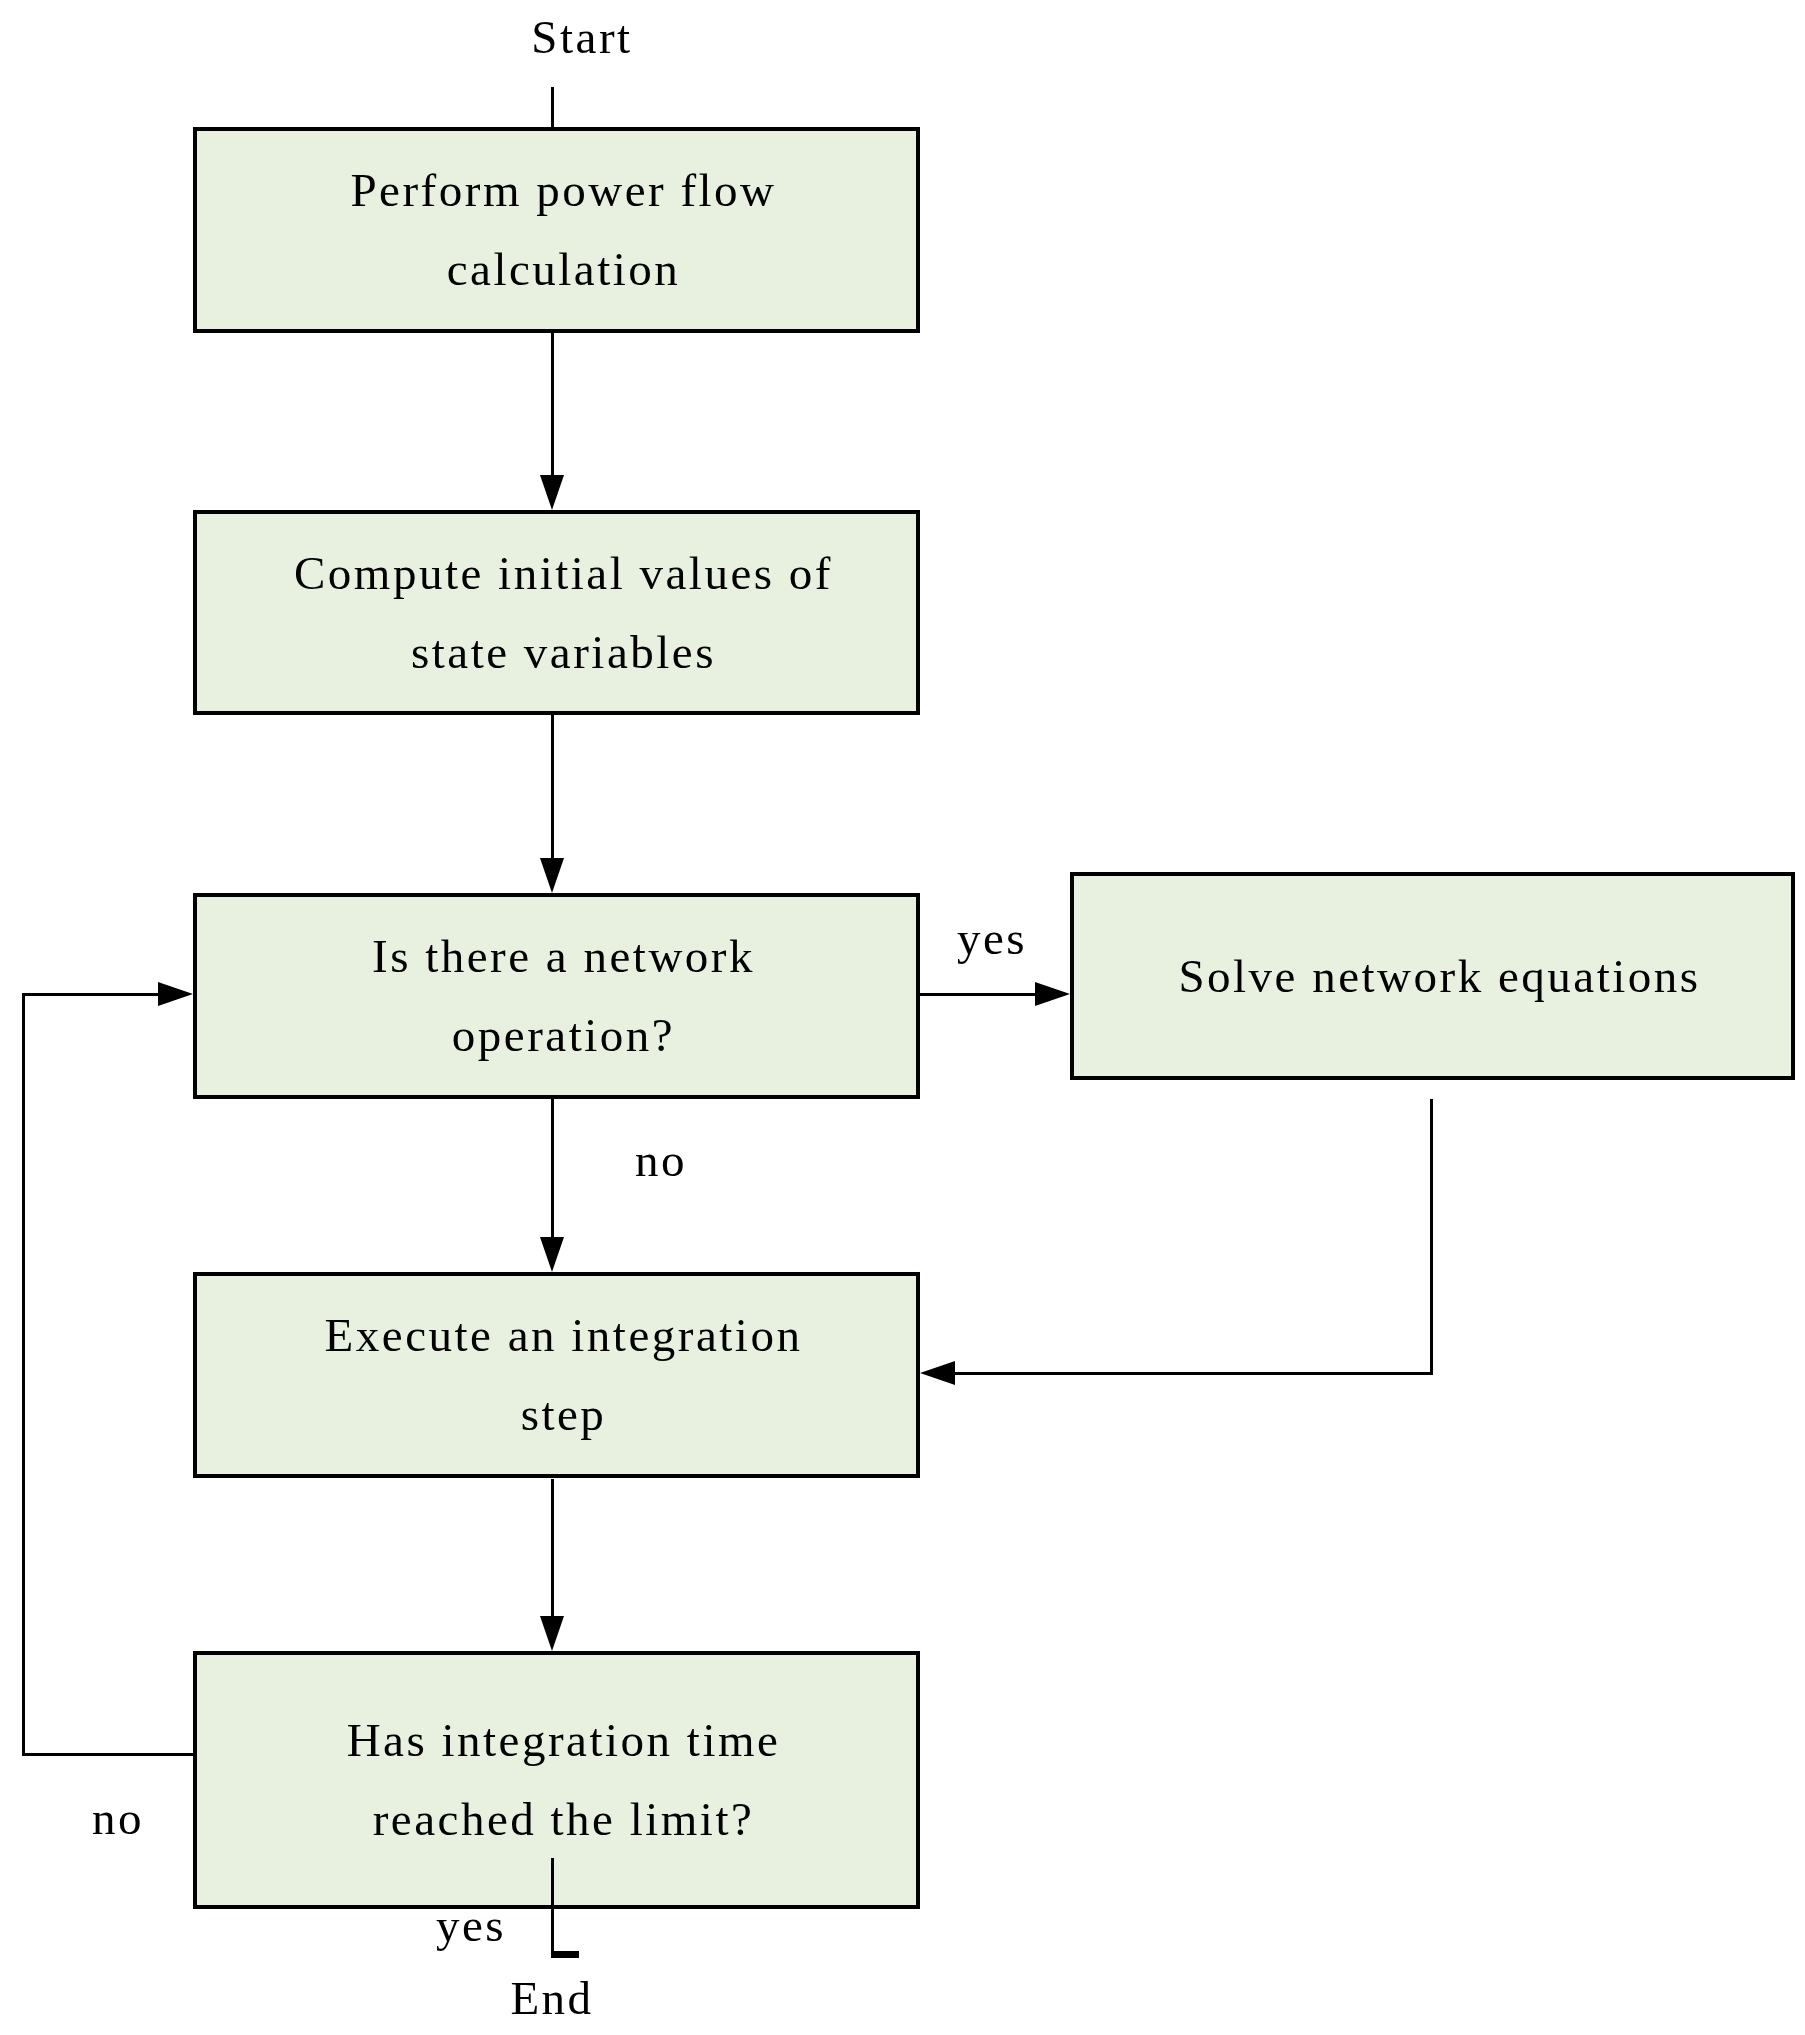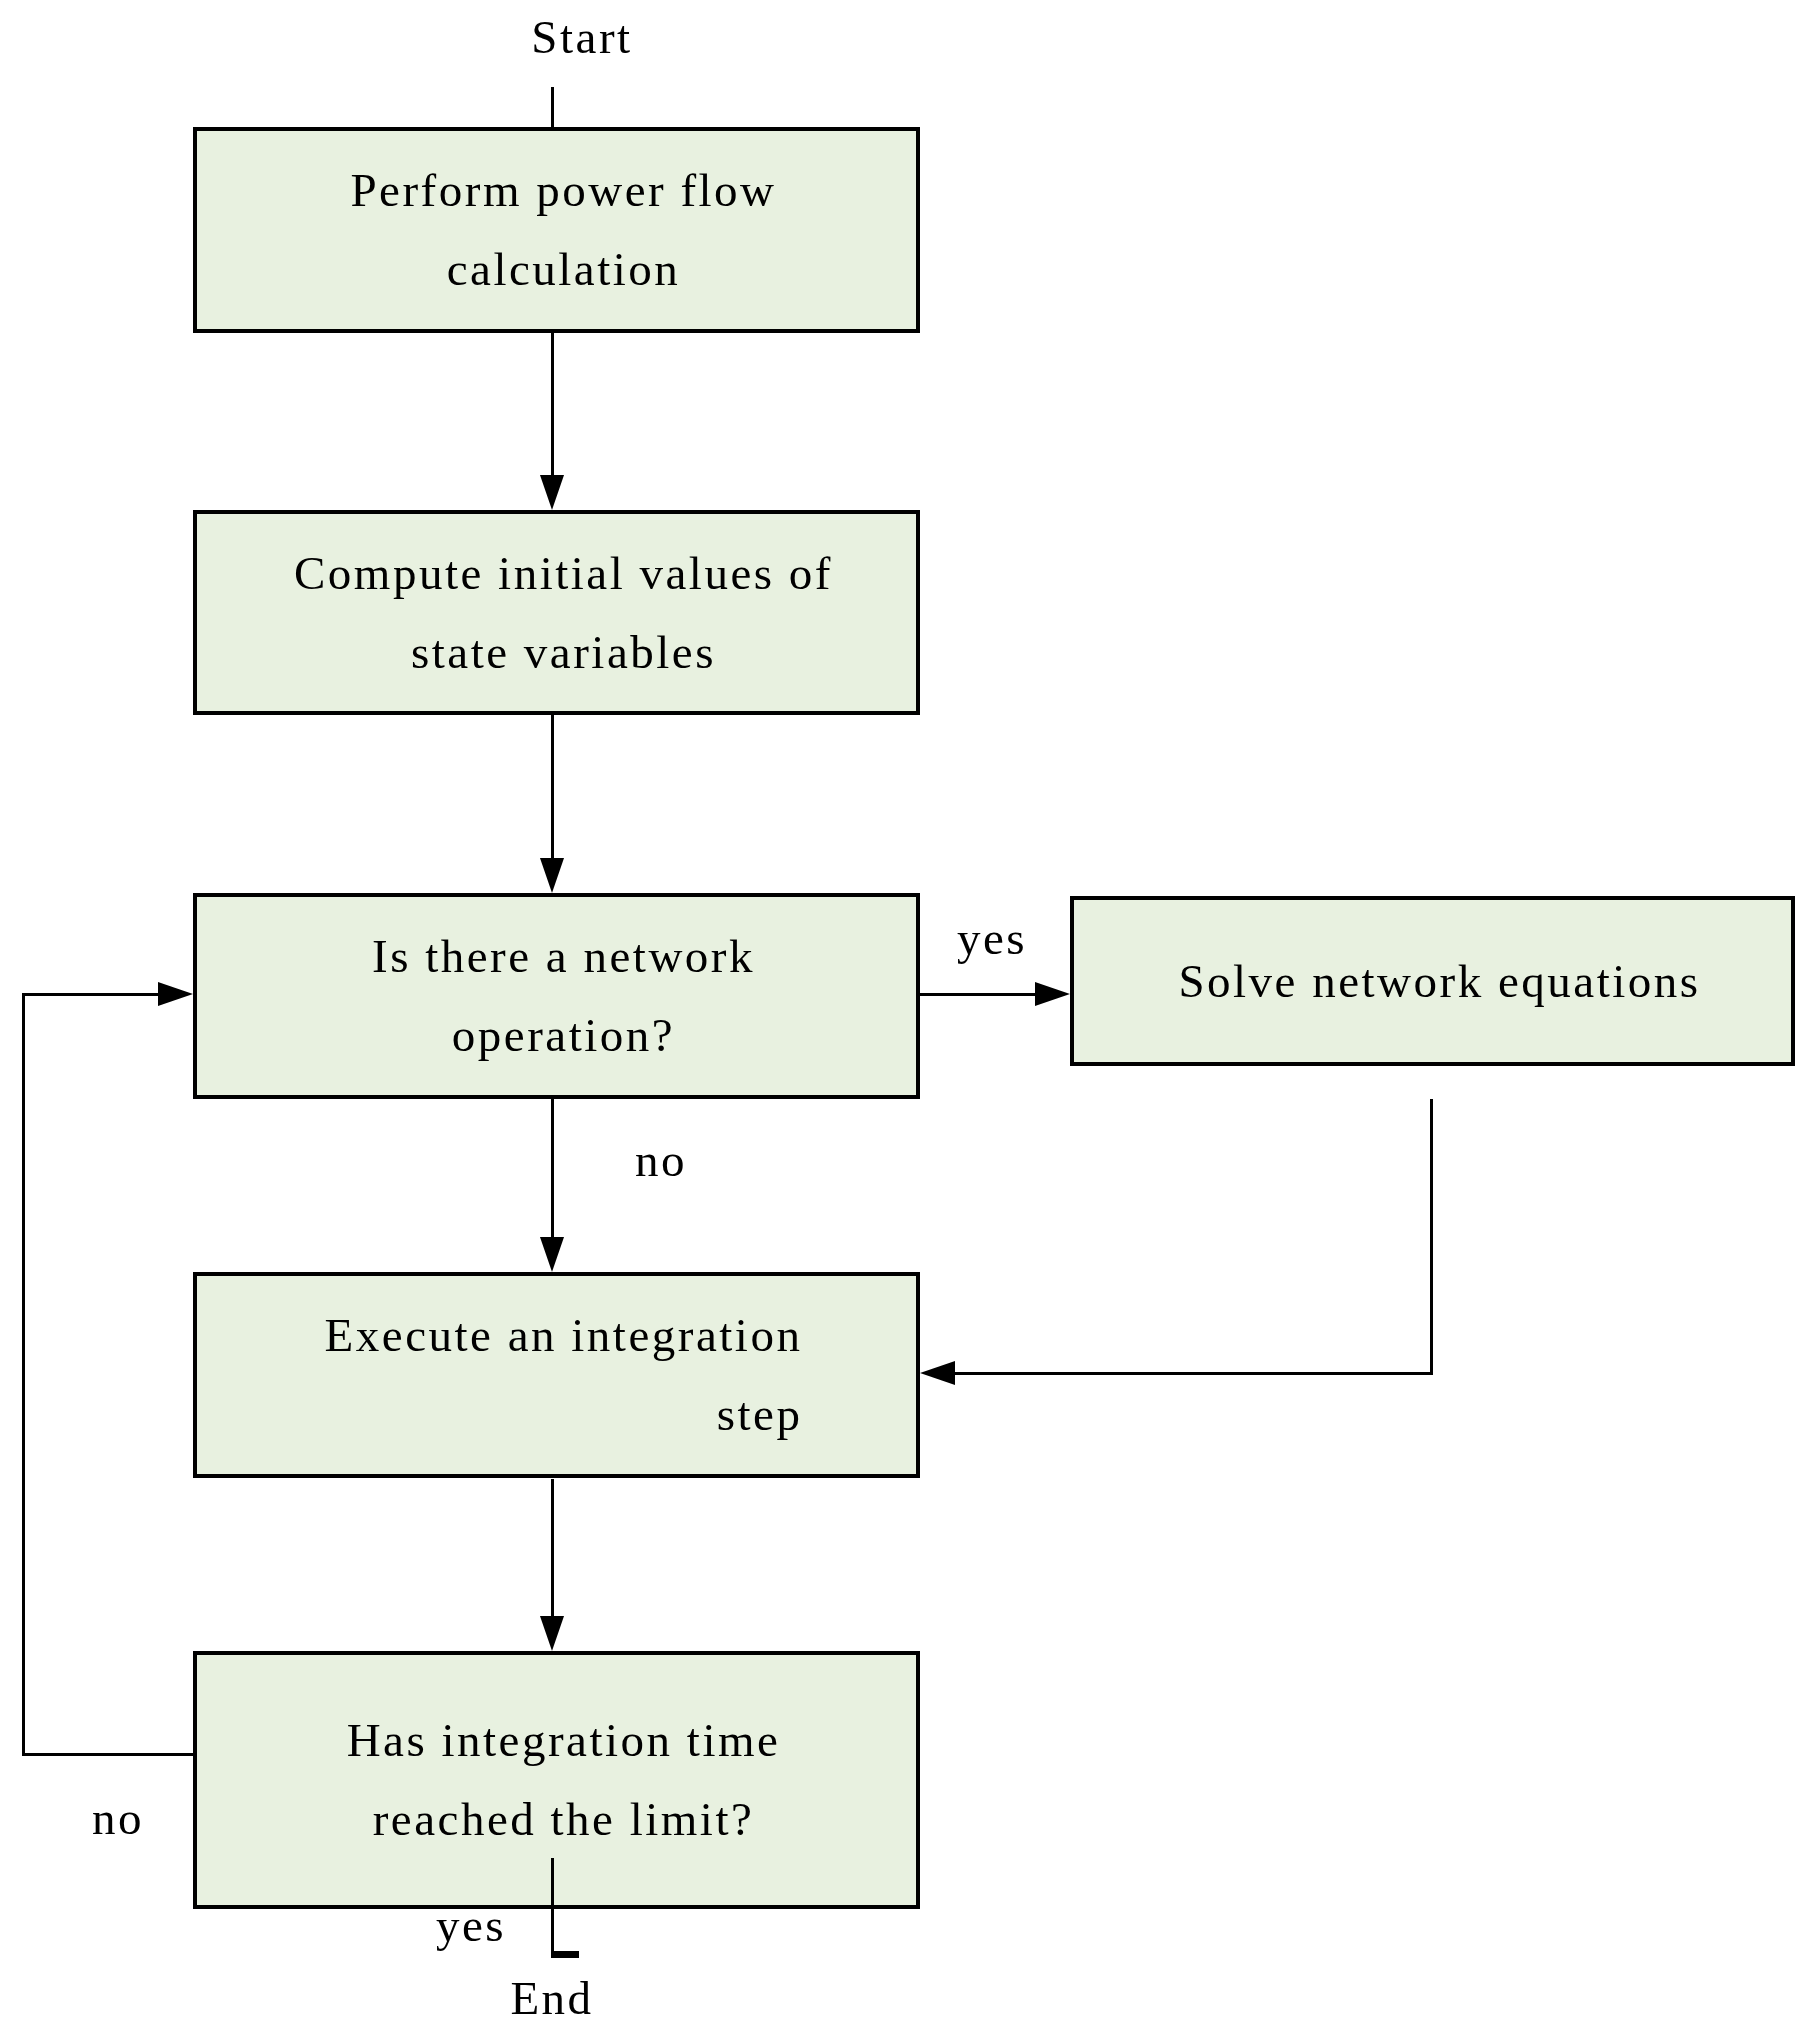--- a/index.html
+++ b/index.html
@@ -62,22 +62,22 @@
   }
   .arrow-left {
     border-top: 12.3px solid transparent;
     border-bottom: 12.3px solid transparent;
     border-right: 35px solid var(--line, #000000);
   }
   
   #node-0 { left: 193px; top: 127px;  width: 727px; height: 206px; }
   #node-1 { left: 193px; top: 510px;  width: 727px; height: 205px; }
   #node-2 { left: 193px; top: 893px; width: 727px; height: 206px; }
-  #node-3 { left: 1070px; top: 896px; width: 725px; height: 170px; text-align: center; }
-  #node-4 { left: 193px; top: 1272px; width: 727px; height: 206px; text-align: right; }
+  #node-3 { left: 1070px; top: 872px; width: 725px; height: 208px; text-align: center; }
+  #node-4 { left: 193px; top: 1272px; width: 727px; height: 206px; }
   #node-5 { left: 193px; top: 1651px; width: 727px; height: 258px; }
 </style>
 </head>
 <body>
 
 <div id="canvas" style="--bg: #ffffff; --node-fill: #e8f1e0; --node-border: #000000; --line: #000000; --text: #000000;">
 
   <div class="edge-label" style="left:582px; top:37px;">Start</div>
   <div class="edge-label" style="left:552px; top:1998px;">End</div>
 

